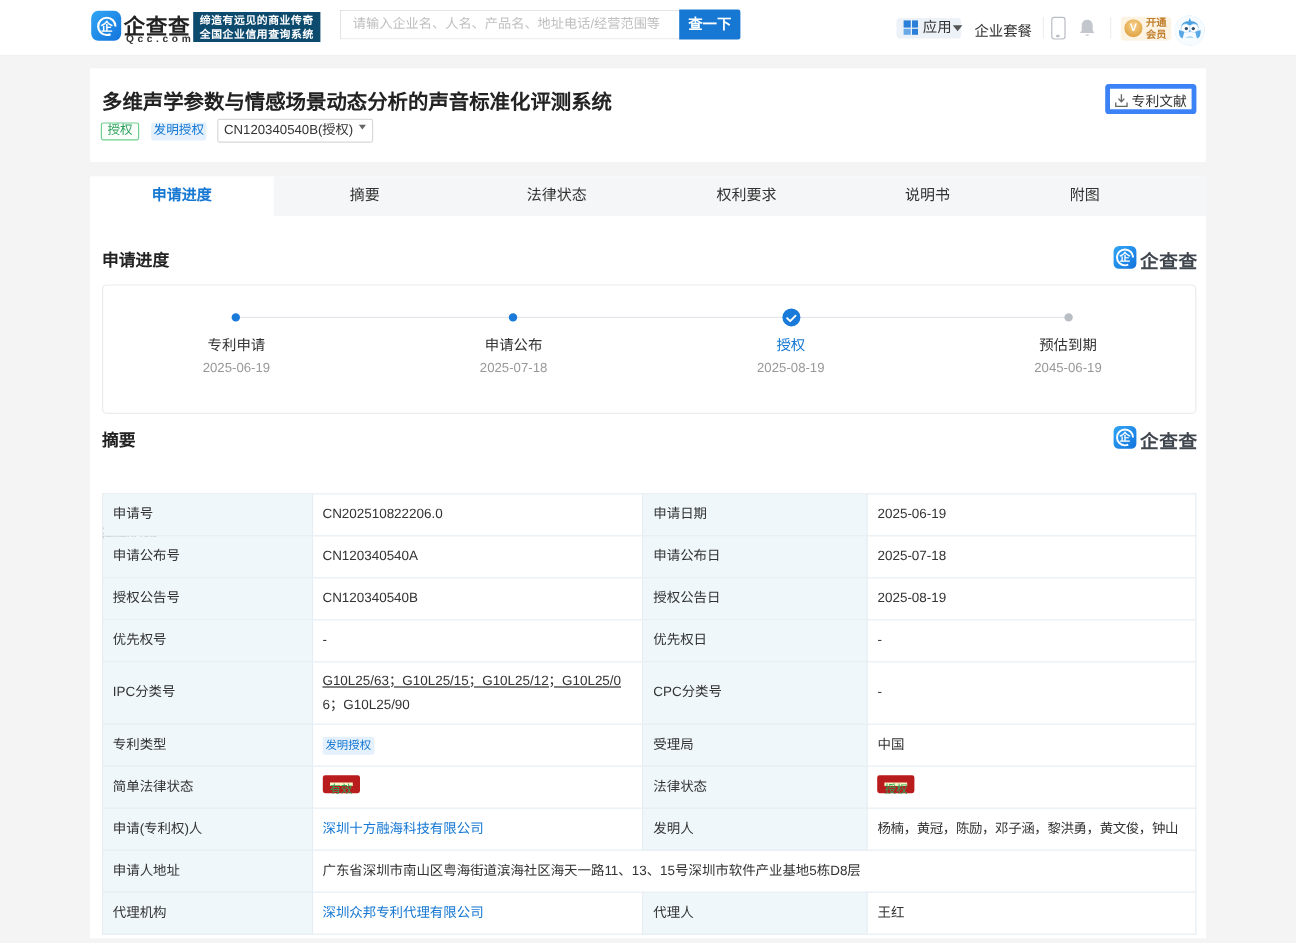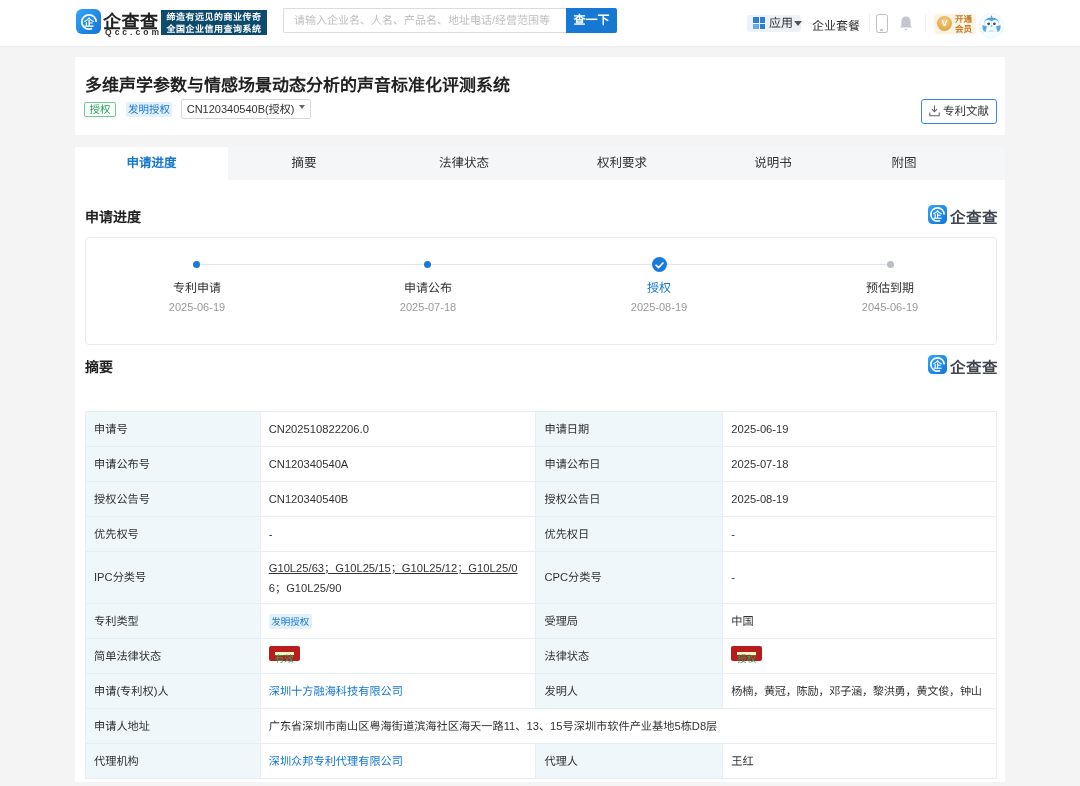--- a/index.html
+++ b/index.html
@@ -27,21 +27,21 @@
 .bell { position:absolute; left:898px; top:15px; }
 .div2 { position:absolute; left:925px; top:14px; width:1px; height:18px; background:#eee; }
 .vip { position:absolute; left:934px; top:14px; width:42px; height:20px; background:#fdf3e3; border-radius:3px; }
 .vip-v { position:absolute; left:937px; top:16px; width:15px; height:15px; border-radius:50%;
   background:radial-gradient(circle at 50% 35%,#f7d08a,#d9972f); color:#fff; font-size:9px; font-weight:bold; text-align:center; line-height:15px;}
 .vip-t { position:absolute; left:955px; top:15px; font-size:8.5px; font-weight:bold; color:#c07f2d; line-height:9.5px; }
 .avatar { position:absolute; left:979px; top:13px; width:25px; height:25px; border-radius:50%; background:#cfe7fb; overflow:hidden;}
 
 .card1 { position:absolute; left:75px; top:57px; width:930px; height:78px; background:#fff; }
 .title { position:absolute; left:10px; top:14px; font-size:17px; font-weight:bold; color:#222; }
-.doc-btn { position:absolute; left:846px; top:13px; width:76px; height:25px; border:1px solid #3b82f6; border-radius:3px; background:#fff; font-size:11.5px; color:#333; text-align:center; line-height:23px;margin-top:29px;}
+.doc-btn { position:absolute; left:846px; top:13px; width:76px; height:25px; border:4px solid #3b82f6; border-radius:3px; background:#fff; font-size:11.5px; color:#333; text-align:center; line-height:23px;}
 .tag-g { position:absolute; left:9px; top:45px; width:32px; height:15px; border:1px solid #6fcf8f; border-radius:2px; color:#2ea25c; background:#fbfffc; font-size:10.5px; text-align:center; line-height:13px;}
 .tag-b { position:absolute; left:51px; top:45px; width:46px; height:15px; border-radius:2px; color:#1678d3; background:#e4f1fc; font-size:10.5px; text-align:center; line-height:15px;}
 .drop { position:absolute; left:106px; top:42px; width:130px; height:20px; border:1px solid #d9d9d9; border-radius:2px; background:#fff; font-size:11px; color:#333; text-align:center; line-height:18px;}
 .drop:after { content:""; display:inline-block; margin-left:5px; vertical-align:1.5px; border:3.5px solid transparent; border-top:4.5px solid #666;}
 
 .card2 { position:absolute; left:75px; top:147px; width:930px; height:635px; background:#fff; }
 .tabs { position:absolute; left:0; top:0; width:930px; height:33px; background:#f5f6f7; }
 .tab { position:absolute; top:0; height:33px; line-height:33px; font-size:12.5px; color:#333; transform:translateX(-50%); }
 .tab.on { position:absolute; left:0; top:0; width:153px; height:33px; background:#fff; color:#1678d3; text-align:center; transform:none; font-weight:600; }
 

